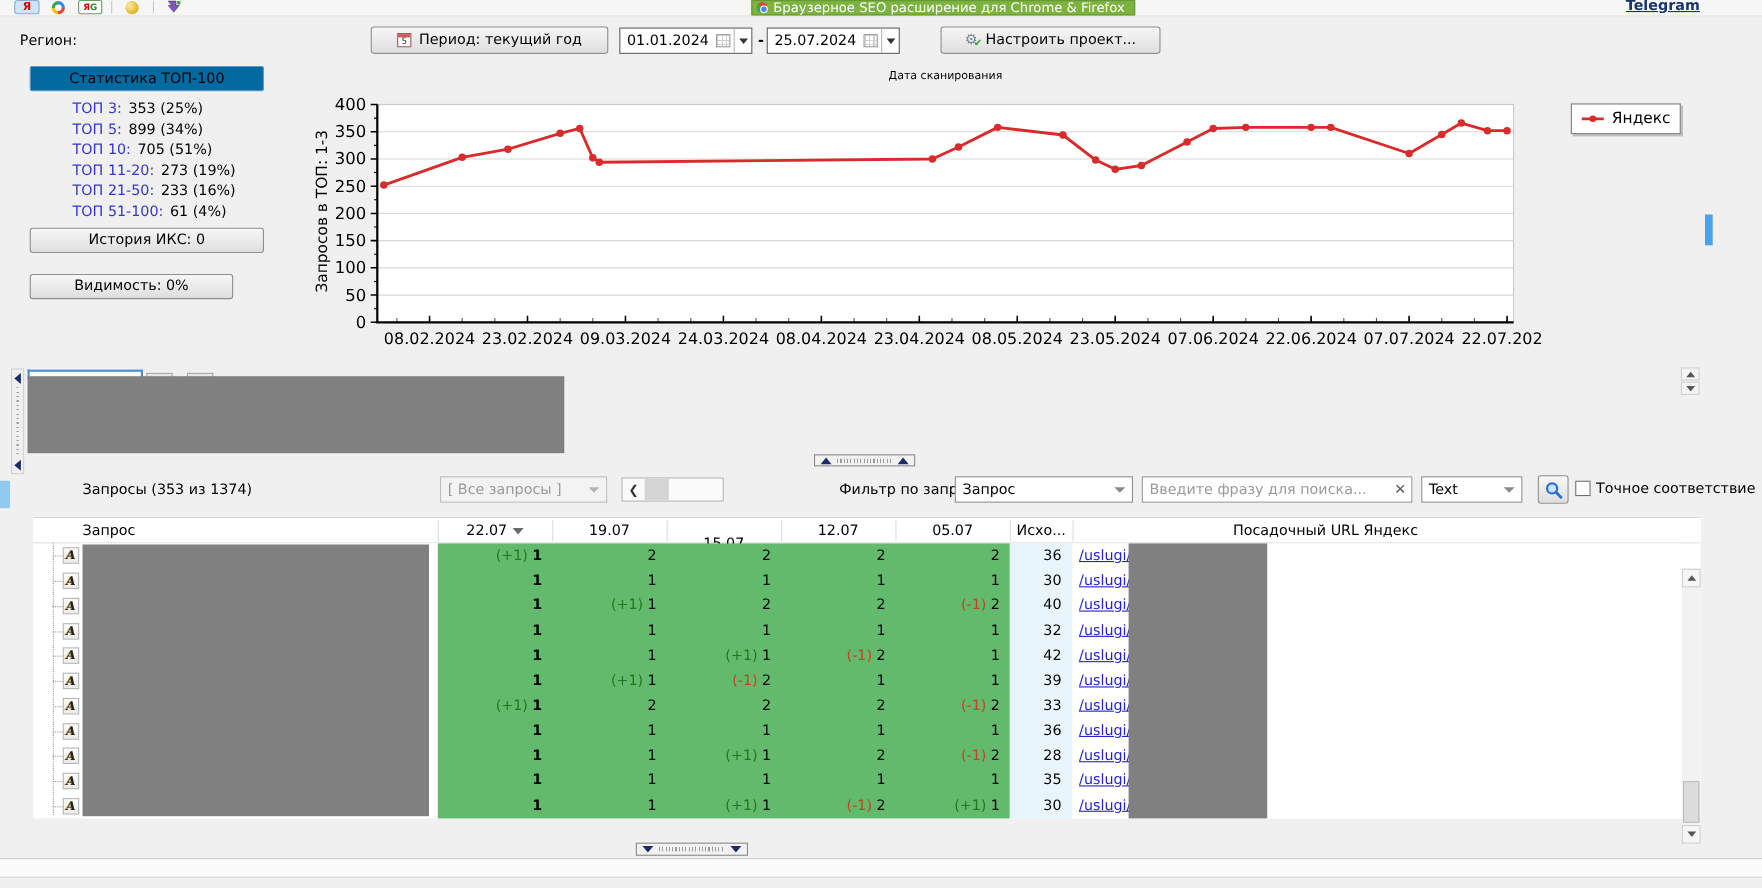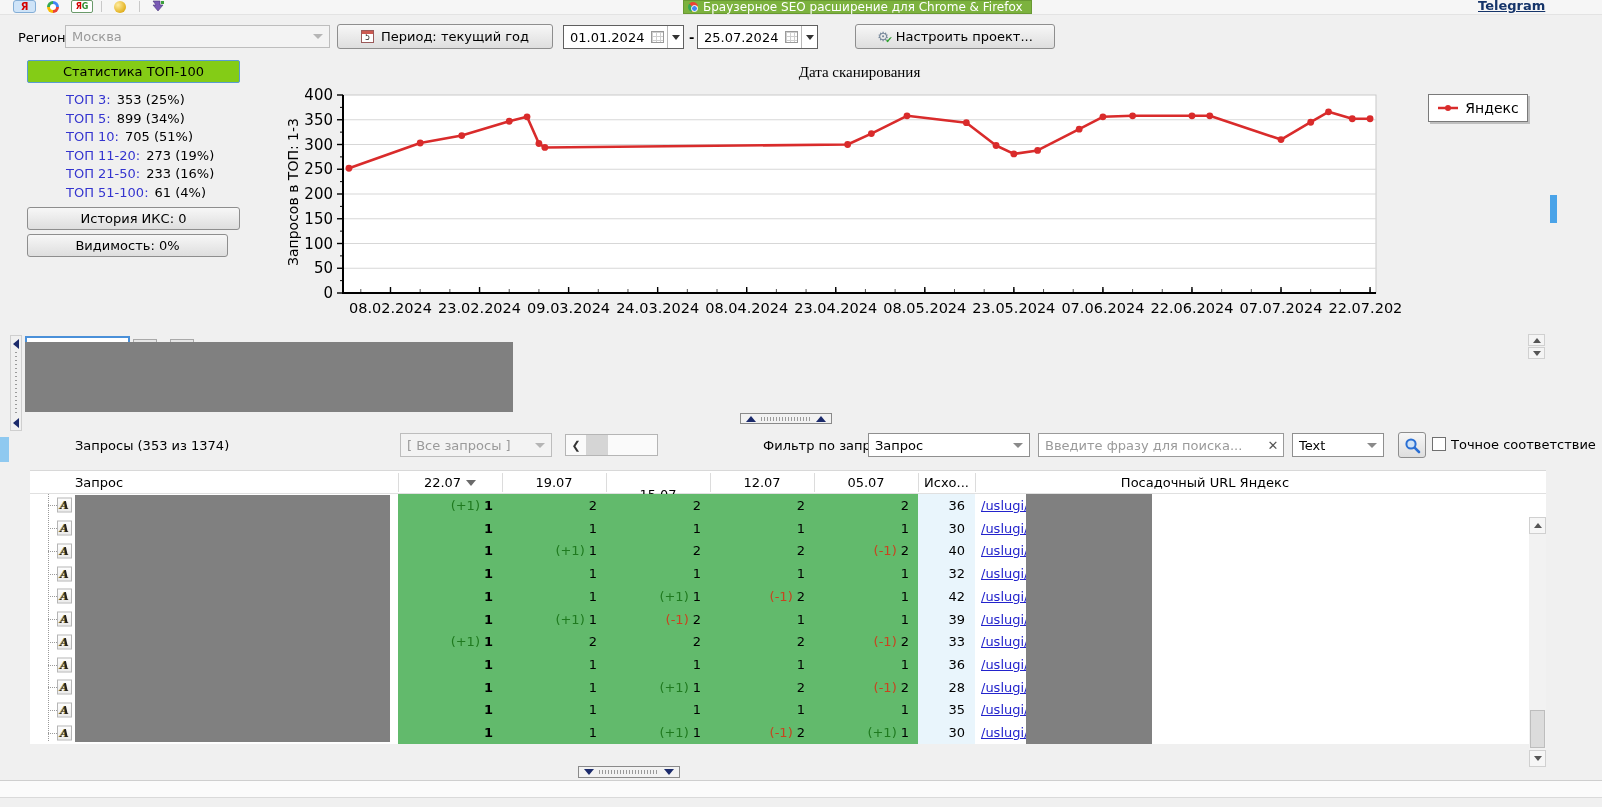--- a/index.html
+++ b/index.html
@@ -51,25 +51,25 @@
   .gear-ic b { position:absolute; right:-4px; bottom:-2px; color:#2da02d; font-size:9px; }
 
   
   #stats-title { left:27px; top:60px; width:213px; height:23px; background:#d8eaf8; border:1px solid #5a9bd2; border-radius:2px; font-size:13px; }
   #stats-list { position:absolute; left:66px; top:92px; width:210px; font-size:13px; }
   .stat-line { margin-bottom:3.5px; white-space:nowrap; }
   .stat-line .sl { color:#3434cf; cursor:pointer; }
   .stat-line.first .sl { }
   .stat-line .sv { color:#000; margin-left:6px; }
   #iks-btn { left:27px; top:207px; width:213px; height:23px; }
-  #vis-btn { left:27px; top:234px; width:201px; height:23px; }
+  #vis-btn { left:27px; top:249px; width:185px; height:23px; }
 
   
   #chart { position:absolute; left:276px; top:58px; width:1126px; height:272px; }
-  #chart-title { position:absolute; left:67px; top:6px; width:1033px; text-align:center; font-size:15px;font-family:Liberation Serif, serif; }
+  #chart-title { position:absolute; left:67px; top:6px; width:1033px; text-align:center; font-size:10px; }
   #chart-ylabel { position:absolute; left:-80px; top:124px; width:198px; height:20px; transform:rotate(-90deg); text-align:center; font-size:14px; }
   #legend { position:absolute; left:1428px; top:94px; width:100px; height:28px; background:#fff; border:1px solid #7a7a7a; box-shadow:2px 2px 0 #bfbfbf; display:flex; align-items:center; justify-content:center; gap:6px; font-size:14px; cursor:pointer; }
 
   
   #vsplit { position:absolute; left:10px; top:335px; width:12px; height:96px; background:#f0f0f0; border:1px solid #cfcfcf; }
   .vsplit-btn { position:absolute; left:0; width:10px; height:13px; display:flex; align-items:center; justify-content:center; cursor:pointer; }
   .tri-l { width:0; height:0; border-top:5px solid transparent; border-bottom:5px solid transparent; border-right:6px solid #1b2a6b; }
   #vsplit .shaft { position:absolute; left:4px; top:16px; bottom:16px; width:2px; background:repeating-linear-gradient(180deg,#9a9a9a 0 1px,transparent 1px 4px); }
   .tab { position:absolute; background:#fff; cursor:pointer; }
   #tab-active { left:25px; top:336px; width:105px; height:8px; border:2px solid #4a90d9; border-bottom:none; }
@@ -164,24 +164,20 @@
         </svg>
     </div>
     <div id="banner">
       <span class="chrome-ic"></span>
       <span>Браузерное SEO расширение для Chrome &amp; Firefox</span>
     </div>
     <div id="telegram">Telegram</div>
   </div>
 
   <div class="abs lbl" id="region-label">Регион:</div>
-  <div class="combo disabled" id="region-combo">
-    <span>Москва</span>
-    <span class="chev"></span>
-  </div>
   <div class="btn" id="period-btn">
     <span class="cal-ic">5</span>
     <span>Период: текущий год</span>
   </div>
   <div class="date-field" id="date-from">
     <span class="val">01.01.2024</span>
     <span class="date-grid"></span>
     <span class="date-drop">
         <i></i>
       </span>
@@ -192,21 +188,21 @@
     <span class="date-grid"></span>
     <span class="date-drop">
         <i></i>
       </span>
   </div>
   <div class="btn" id="configure-btn">
     <span class="gear-ic">⚙<b>✔</b></span>
     <span>Настроить проект...</span>
   </div>
 
-  <div class="btn" id="stats-title" style="background:#84cc16;border:1px solid #5a9bd2;">Статистика ТОП-100</div>
+  <div class="btn" id="stats-title" style="background:#0369a1;border:1px solid #5a9bd2;">Статистика ТОП-100</div>
   <div id="stats-list">
       <div class="stat-line first"><span class="sl" style="color: rgb(52, 52, 207);">ТОП 3:</span><span class="sv">353 (25%)</span></div>
       <div class="stat-line"><span class="sl" style="color: rgb(52, 52, 207);">ТОП 5:</span><span class="sv">899 (34%)</span></div>
       <div class="stat-line"><span class="sl" style="color: rgb(52, 52, 207);">ТОП 10:</span><span class="sv">705 (51%)</span></div>
       <div class="stat-line"><span class="sl" style="color: rgb(52, 52, 207);">ТОП 11-20:</span><span class="sv">273 (19%)</span></div>
       <div class="stat-line"><span class="sl" style="color: rgb(52, 52, 207);">ТОП 21-50:</span><span class="sv">233 (16%)</span></div>
       <div class="stat-line"><span class="sl" style="color: rgb(52, 52, 207);">ТОП 51-100:</span><span class="sv">61 (4%)</span></div>
     </div>
   <div class="btn" id="iks-btn">История ИКС: 0</div>
   <div class="btn" id="vis-btn">Видимость: 0%</div>

